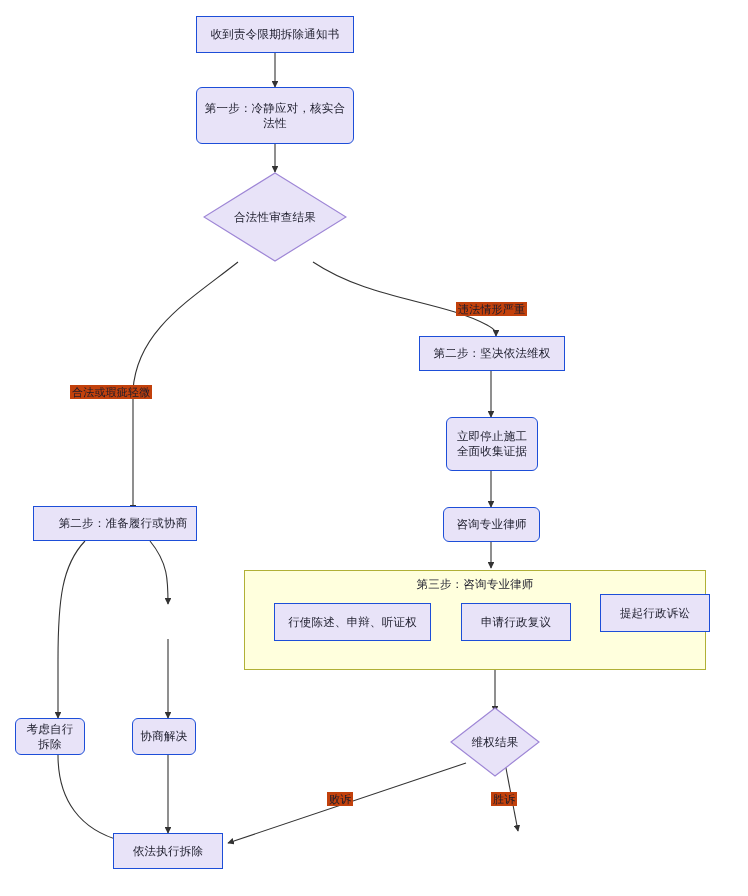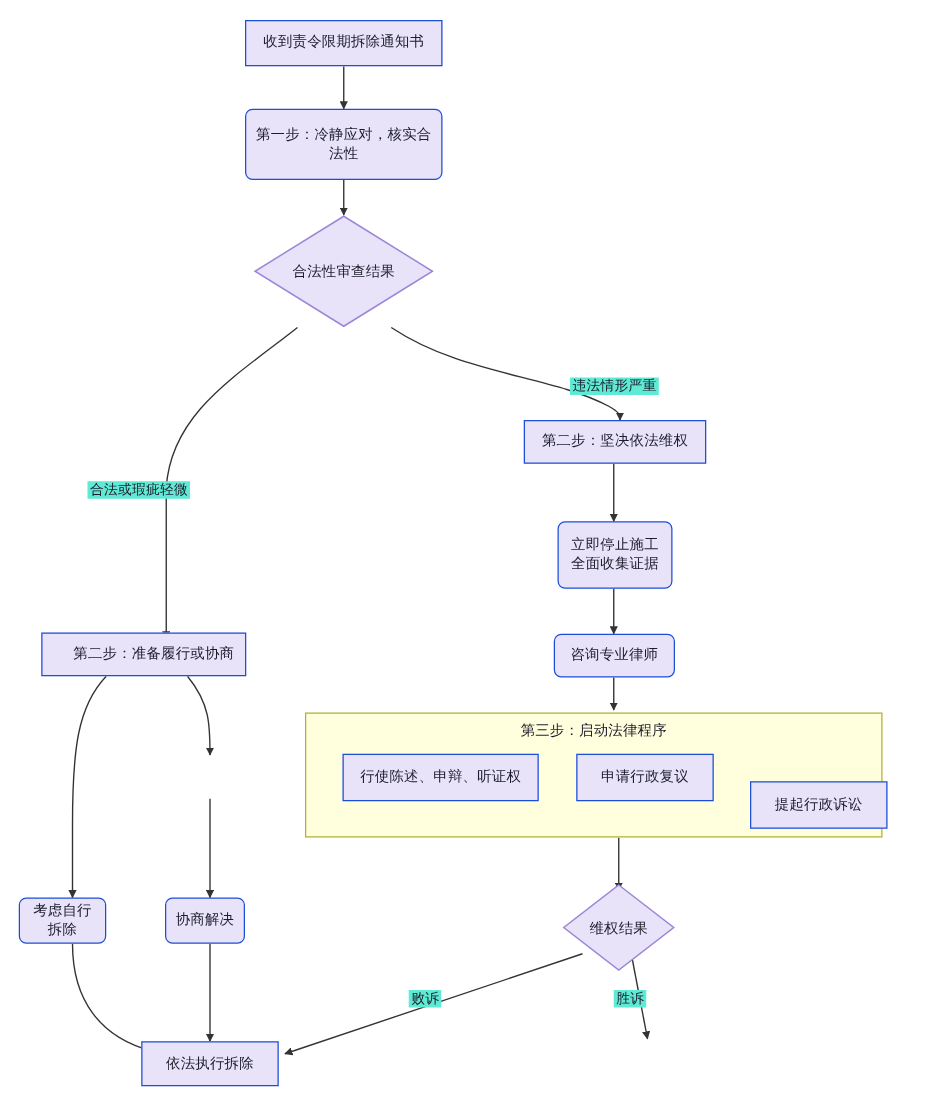--- a/index.html
+++ b/index.html
@@ -77,21 +77,21 @@
     top: 6px;
     left: 0;
     width: 100%;
     text-align: center;
     font-size: 11.5px;
     color: #1c1c2b;
     letter-spacing: 0.2px;
   }
   .edge-label {
     position: absolute;
-    background: #5eead4;
+    background: #c2410c;
     color: #1c1c2b;
     font-size: 11px;
     line-height: 14px;
     padding: 0 2px;
     white-space: nowrap;
     letter-spacing: 0.2px;
   }
 </style>
 </head>
 <body>
@@ -132,21 +132,21 @@
 
       <path d="M 168,639 L 168,718"></path>
 
       <path d="M 58,755 C 58,800 80,830 122,841"></path>
 
       <path d="M 168,755 L 168,833"></path>
     </g>
   </svg>
 
   <div class="subgraph" style="left:244px; top:570px; width:462px; height:100px;">
-    <div class="subgraph-title">第三步：启动法律程序</div>
+    <div class="subgraph-title">第三步：咨询专业律师</div>
   </div>
 
   <div class="node" style="left:196px; top:16px; width:158px; height:37px;">收到责令限期拆除通知书</div>
 
   <div class="node rounded" style="left:196px; top:87px; width:158px; height:57px;">第一步：冷静应对，核实合
 法性</div>
 
   <div class="diamond" style="left:203px; top:172px; width:144px; height:90px;">
     <svg class="dshape" viewBox="0 0 144 90" preserveAspectRatio="none">
       <polygon points="72,1 143,45 72,89 1,45" fill="#e8e3f8" stroke="#9e86d6" stroke-width="1.2"></polygon>
@@ -158,21 +158,21 @@
 
   <div class="node rounded" style="left:446px; top:417px; width:92px; height:54px;">立即停止施工
 全面收集证据</div>
 
   <div class="node rounded" style="left:443px; top:507px; width:97px; height:35px;">咨询专业律师</div>
 
   <div class="node" style="left:274px; top:603px; width:157px; height:38px;">行使陈述、申辩、听证权</div>
 
   <div class="node" style="left:461px; top:603px; width:110px; height:38px;">申请行政复议</div>
 
-  <div class="node" style="left:600px; top:625px; width:110px; height:38px;">提起行政诉讼</div>
+  <div class="node" style="left:600px; top:594px; width:110px; height:38px;">提起行政诉讼</div>
 
   <div class="diamond" style="left:450px; top:707px; width:90px; height:70px;">
     <svg class="dshape" viewBox="0 0 90 70" preserveAspectRatio="none">
       <polygon points="45,1 89,35 45,69 1,35" fill="#e8e3f8" stroke="#9e86d6" stroke-width="1.2"></polygon>
     </svg>
     <span class="dlabel">维权结果</span>
   </div>
 
 
   <div class="node" style="left:33px; top:506px; width:164px; height:35px;padding-left:22px;">第二步：准备履行或协商</div>

